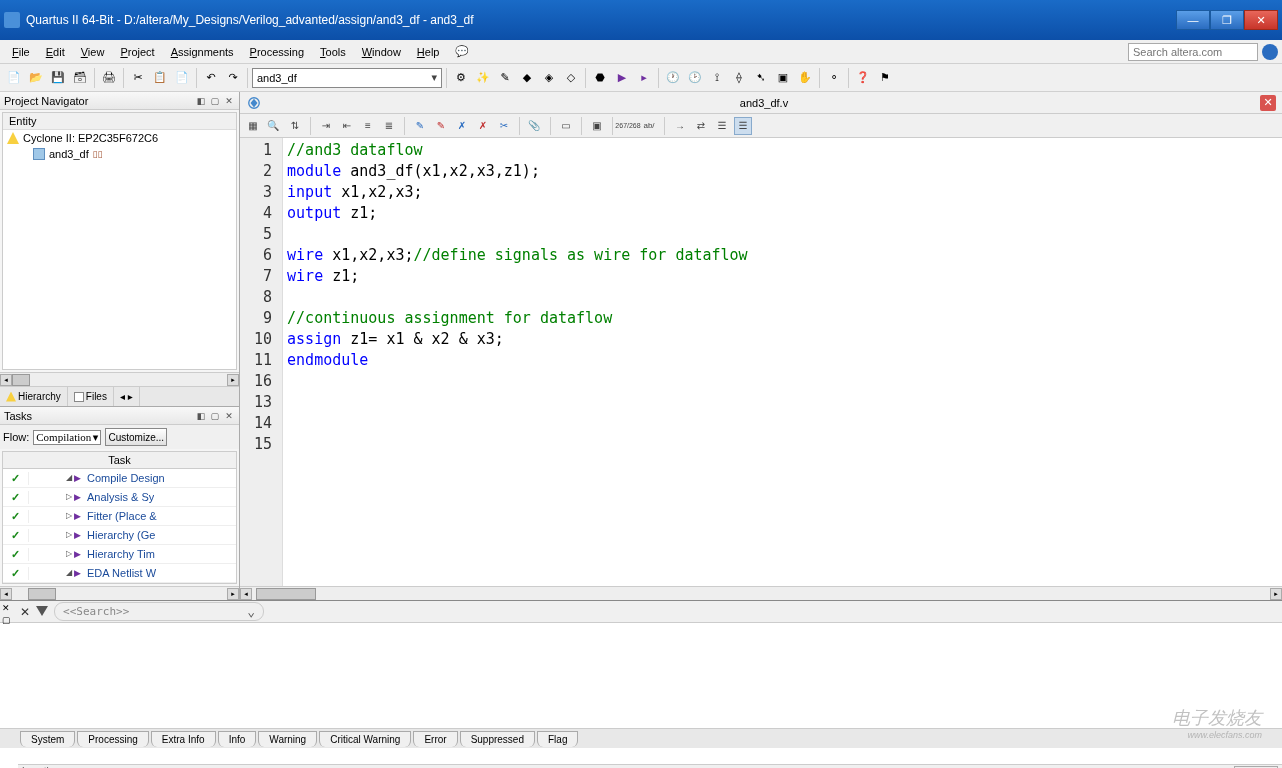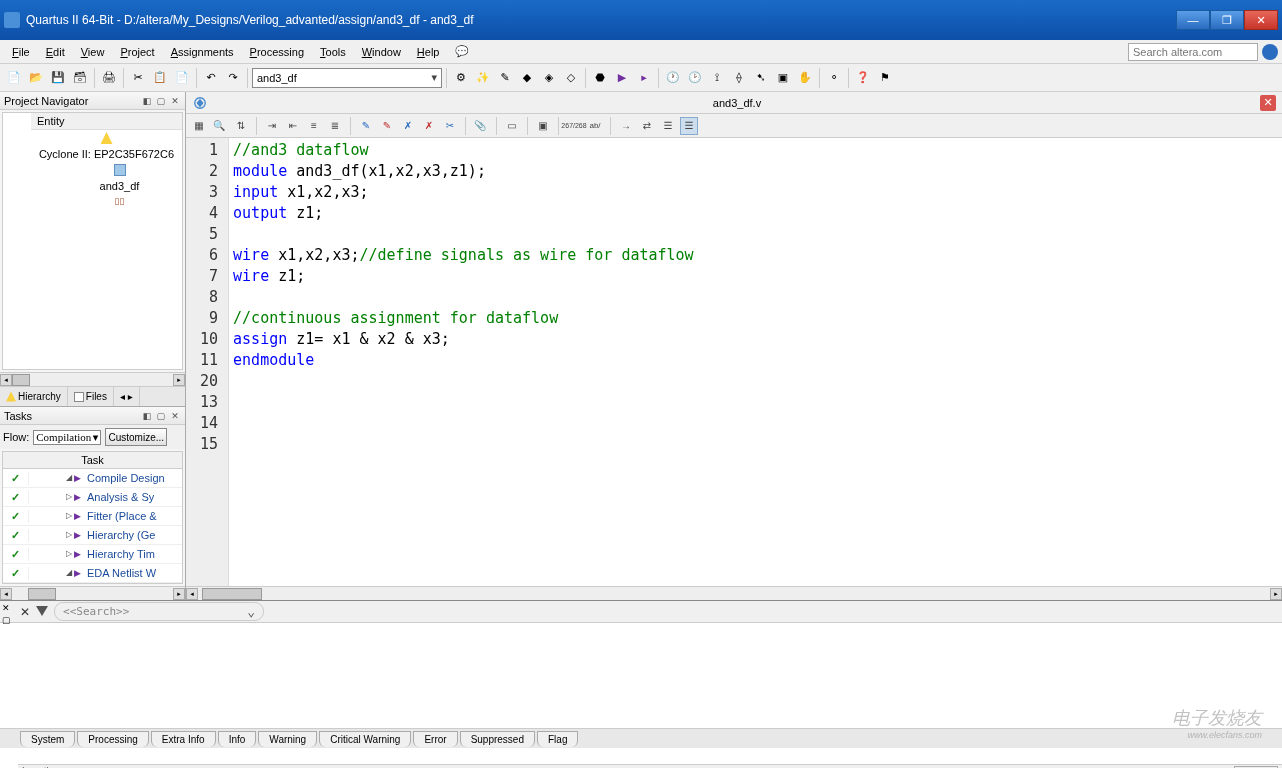--- a/index.html
+++ b/index.html
@@ -25,27 +25,27 @@
 .toolbar { height: 28px; background: #f0f0f0; border-bottom: 1px solid #d0d0d0; display: flex; align-items: center; padding: 0 4px; gap: 2px; }
 .toolbar .tb-btn { width: 20px; height: 20px; display: flex; align-items: center; justify-content: center; cursor: pointer; border: 1px solid transparent; }
 .toolbar .tb-sep { width: 1px; height: 20px; background: #ccc; margin: 0 2px; }
 .toolbar .tb-combo { width: 190px; height: 20px; border: 1px solid #888; background: #fff; padding: 0 4px; font-size: 11px; display: flex; align-items: center; }
 .toolbar .tb-combo::after { content: "▾"; margin-left: auto; color: #444; }
 
 
 .main-area { display: flex; height: calc(100% - 28px - 24px - 28px - 180px); }
 
 
-.left-panel { width: 186px; border-right: 1px solid #aaa; background: #f5f5f5; display: flex; flex-direction: column; }
+.left-panel { width: 240px; border-right: 1px solid #aaa; background: #f5f5f5; display: flex; flex-direction: column; }
 .panel-header { height: 18px; background: linear-gradient(#f8f8f8,#e8e8e8); border-bottom: 1px solid #ccc; padding: 0 4px; display: flex; align-items: center; font-size: 11px; }
 .panel-header .panel-title { flex: 1; }
 .panel-header .panel-icon { width: 12px; height: 12px; cursor: pointer; margin-left: 2px; font-size: 9px; color: #555; display: flex; align-items: center; justify-content: center; }
-.entity-box { flex: 1; background: #fff; border: 1px solid #ccc; margin: 2px; overflow: auto; padding-left: 28px; }
+.entity-box { flex: 1; background: #fff; border: 1px solid #ccc; margin: 2px; overflow: auto; }
 .entity-header { background: #f0f0f0; padding: 2px 6px; border-bottom: 1px solid #ddd; }
-.tree-item { padding: 2px 4px; display: flex; align-items: center; gap: 4px; flex-direction: column; }
+.tree-item { padding: 2px 4px; display: flex; align-items: center; gap: 4px; }
 .tree-item .dev-icon { width: 12px; height: 12px; background: #f8d040; clip-path: polygon(50% 0, 100% 100%, 0 100%); }
 .tree-item .file-icon { width: 12px; height: 12px; background: #a0c8e8; border: 1px solid #6090c0; }
 .tree-item.indent { padding-left: 30px; }
 .hscroll { height: 14px; background: #eee; border-top: 1px solid #ccc; position: relative; }
 .hscroll .thumb { position: absolute; left: 12px; width: 18px; height: 12px; top: 1px; background: #ccc; border: 1px solid #999; }
 .hscroll .arrow { position: absolute; width: 12px; height: 12px; top: 1px; background: #ddd; border: 1px solid #aaa; font-size: 7px; display: flex; align-items: center; justify-content: center; }
 .hscroll .arrow.l { left: 0; } .hscroll .arrow.r { right: 0; }
 
 .nav-tabs { height: 20px; display: flex; border-top: 1px solid #ccc; background: #e8e8e8; }
 .nav-tab { padding: 2px 6px; border-right: 1px solid #ccc; font-size: 10px; display: flex; align-items: center; gap: 2px; cursor: pointer; }
@@ -347,21 +347,21 @@
           <div class="ln">2</div>
           <div class="ln">3</div>
           <div class="ln">4</div>
           <div class="ln">5</div>
           <div class="ln">6</div>
           <div class="ln">7</div>
           <div class="ln">8</div>
           <div class="ln">9</div>
           <div class="ln">10</div>
           <div class="ln">11</div>
-          <div class="ln">20</div>
+          <div class="ln">16</div>
           <div class="ln">13</div>
           <div class="ln">14</div>
           <div class="ln">15</div>
         </div>
       <div class="code" id="code"><div class="line"><span class="c-comment">//and3 dataflow</span></div><div class="line"><span class="c-keyword">module</span><span class="c-ident"> and3_df(x1,x2,x3,z1);</span></div><div class="line"><span class="c-keyword">input</span><span class="c-ident"> x1,x2,x3;</span></div><div class="line"><span class="c-keyword">output</span><span class="c-ident"> z1;</span></div><div class="line">&nbsp;</div><div class="line"><span class="c-keyword">wire</span><span class="c-ident"> x1,x2,x3;</span><span class="c-comment">//define signals as wire for dataflow</span></div><div class="line"><span class="c-keyword">wire</span><span class="c-ident"> z1;</span></div><div class="line">&nbsp;</div><div class="line"><span class="c-comment">//continuous assignment for dataflow</span></div><div class="line"><span class="c-keyword">assign</span><span class="c-ident"> z1= x1 &amp; x2 &amp; x3;</span></div><div class="line"><span class="c-keyword">endmodule</span></div><div class="line">&nbsp;</div><div class="line">&nbsp;</div><div class="line">&nbsp;</div><div class="line">&nbsp;</div></div>
     </div>
     <div class="editor-hscroll">
       <div class="arrow l">◂</div>
       <div class="thumb"></div>
       <div class="arrow r">▸</div>

